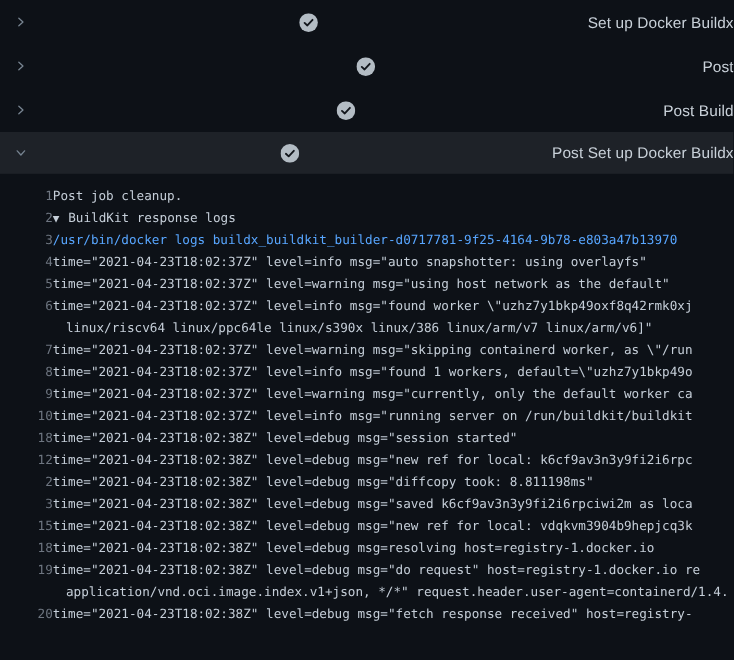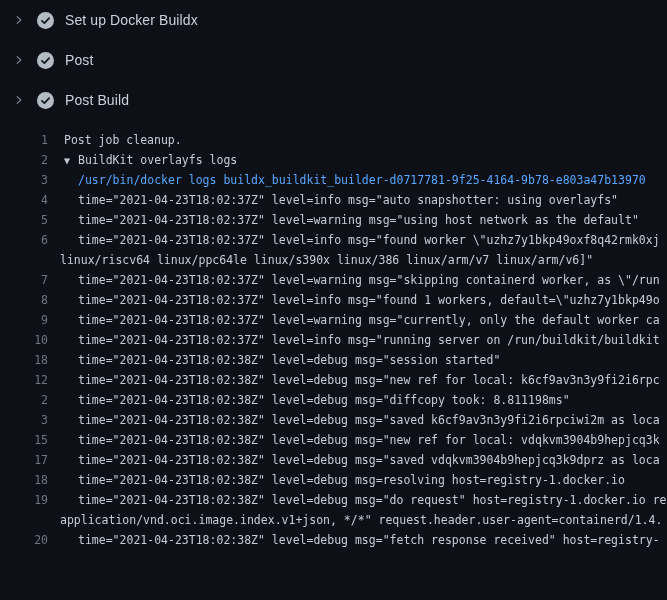--- a/index.html
+++ b/index.html
@@ -20,20 +20,21 @@
   }
   .app{width:667px;height:600px;overflow:hidden;background:var(--bg);}
 
   
   .step{
     height:40px;
     display:flex;
     align-items:center;
     padding-left:12px;
     cursor:pointer;
+    justify-content:space-between;
   }
   .step.expanded{background:var(--header-bg);height:38px;}
   .chevron{
     width:14px;height:14px;
     color:var(--muted);
     flex:0 0 14px;
     display:flex;align-items:center;justify-content:center;
   }
   .chevron svg{width:12px;height:12px;display:block;transition:transform .1s;}
   .step.expanded .chevron svg{transform:rotate(90deg);}
@@ -67,24 +68,24 @@
   }
   .log-row .num{
     flex:0 0 48px;
     width:48px;
     text-align:right;
     color:var(--num);
     cursor:pointer;
     user-select:none;
   }
   .log-row .text{
-    margin-left:16px;
+    margin-left:0;
     white-space:pre;
   }
-  .log-row.kind-child .text{margin-left:30px;}
+  .log-row.kind-child .text{}
   .log-row.kind-cont .text{margin-left:12px;text-align:right;}
   .log-row.link .text{color:var(--link);}
   .toggle{
     display:inline-block;
     width:14px;
     color:var(--logtext);
     cursor:pointer;
     font-size:10px;
   }
 </style>
@@ -131,29 +132,43 @@
     </span>
     <span class="check">
       <svg viewBox="0 0 16 16">
           <circle cx="8" cy="8" r="8" fill="#b3bcc4"></circle>
           <path d="M4.6 8.3 L7 10.5 L11.4 5.7" fill="none" stroke="#12161c" stroke-width="1.6" stroke-linecap="round" stroke-linejoin="round"></path>
         </svg>
     </span>
     <span class="step-label">Post Build</span>
   </div>
 
+  <div class="step expanded">
+    <span class="chevron">
+      <svg viewBox="0 0 16 16">
+          <path d="M5.5 3.5 L10.5 8 L5.5 12.5" fill="none" stroke="currentColor" stroke-width="1.6" stroke-linecap="round" stroke-linejoin="round"></path>
+        </svg>
+    </span>
+    <span class="check">
+      <svg viewBox="0 0 16 16">
+          <circle cx="8" cy="8" r="8" fill="#b3bcc4"></circle>
+          <path d="M4.6 8.3 L7 10.5 L11.4 5.7" fill="none" stroke="#12161c" stroke-width="1.6" stroke-linecap="round" stroke-linejoin="round"></path>
+        </svg>
+    </span>
+    <span class="step-label">Post Set up Docker Buildx</span>
+  </div>
 
   <div class="log" id="log-container">
       <div class="log-row kind-base">
       <span class="num">1</span>
       <span class="text"><span>Post job cleanup.</span></span>
     </div>
       <div class="log-row kind-base">
       <span class="num">2</span>
-      <span class="text"><span class="toggle">▼</span><span>BuildKit overlayfs logs</span></span>
+      <span class="text"><span class="toggle">▼</span><span>BuildKit response logs</span></span>
     </div>
       <div class="log-row kind-child link">
       <span class="num">3</span>
       <span class="text"><span>/usr/bin/docker logs buildx_buildkit_builder-d0717781-9f25-4164-9b78-e803a47b13970</span></span>
     </div>
       <div class="log-row kind-child">
       <span class="num">4</span>
       <span class="text"><span>time="2021-04-23T18:02:37Z" level=info msg="auto snapshotter: using overlayfs"</span></span>
     </div>
       <div class="log-row kind-child">
@@ -198,24 +213,20 @@
     </div>
       <div class="log-row kind-child">
       <span class="num">3</span>
       <span class="text"><span>time="2021-04-23T18:02:38Z" level=debug msg="saved k6cf9av3n3y9fi2i6rpciwi2m as loca</span></span>
     </div>
       <div class="log-row kind-child">
       <span class="num">15</span>
       <span class="text"><span>time="2021-04-23T18:02:38Z" level=debug msg="new ref for local: vdqkvm3904b9hepjcq3k</span></span>
     </div>
       <div class="log-row kind-child">
-      <span class="num">17</span>
-      <span class="text"><span>time="2021-04-23T18:02:38Z" level=debug msg="saved vdqkvm3904b9hepjcq3k9dprz as loca</span></span>
-    </div>
-      <div class="log-row kind-child">
       <span class="num">18</span>
       <span class="text"><span>time="2021-04-23T18:02:38Z" level=debug msg=resolving host=registry-1.docker.io</span></span>
     </div>
       <div class="log-row kind-child">
       <span class="num">19</span>
       <span class="text"><span>time="2021-04-23T18:02:38Z" level=debug msg="do request" host=registry-1.docker.io re</span></span>
     </div>
       <div class="log-row kind-cont">
       <span class="num"></span>
       <span class="text"><span>application/vnd.oci.image.index.v1+json, */*" request.header.user-agent=containerd/1.4.</span></span>

